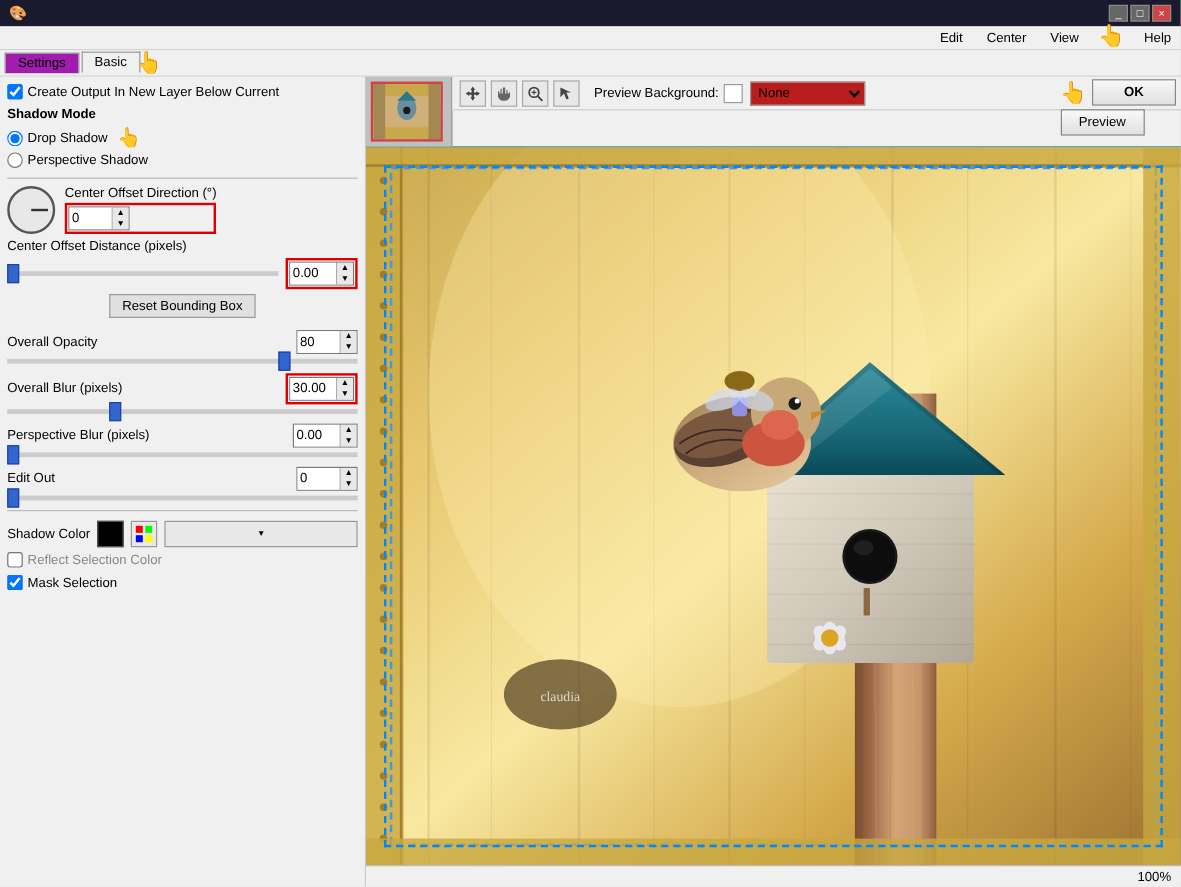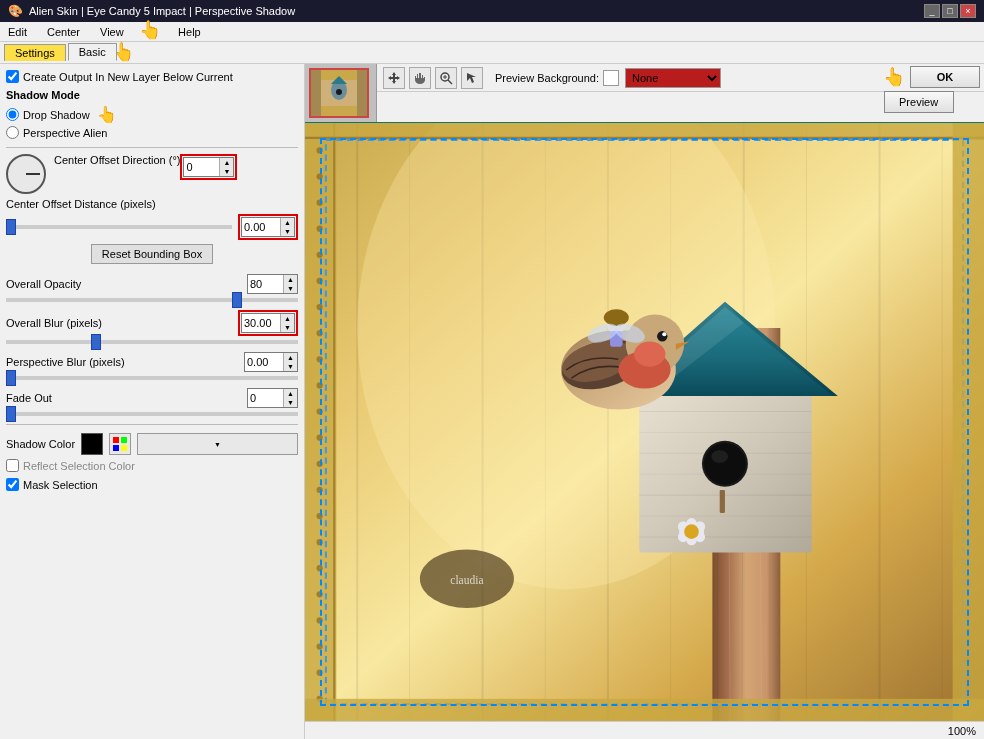--- a/index.html
+++ b/index.html
@@ -26,38 +26,39 @@
 
     
     .menu-bar {
       background: #f0f0f0;
       border-bottom: 1px solid #ccc;
       display: flex;
       padding: 2px 4px;
       gap: 12px;
       height: 20px;
       align-items: center;
+      justify-content: flex-end;
     }
     .menu-item { cursor: pointer; padding: 1px 4px; font-size: 11px; }
 
     
     .tabs-bar {
       background: #f0f0f0;
       display: flex;
       padding: 2px 4px;
       gap: 2px;
       border-bottom: 1px solid #ccc;
       height: 22px;
       align-items: flex-end;
     }
     .tab {
       padding: 2px 10px;
       border: 1px solid #999;
       border-bottom: none;
-      background: #fde047;
+      background: #a21caf;
       cursor: pointer;
       font-size: 11px;
     }
     .tab.active {
       background: #f0f0f0;
       font-weight: normal;
       border-bottom: 1px solid #f0f0f0;
       position: relative;
       z-index: 1;
     }
@@ -119,21 +120,21 @@
     .angle-line {
       width: 14px;
       height: 2px;
       background: #333;
       position: absolute;
       transform-origin: left center;
       left: 50%;
       top: 50%;
       transform: translateY(-50%);
     }
-    .angle-field-group { display: flex; }
+    .angle-field-group { display: flex; flex-direction: column; }
     .angle-field-label { font-size: 11px; margin-bottom: 2px; }
     .spin-box {
       display: flex;
       align-items: stretch;
       border: 1px solid #7a7a7a;
       background: white;
       height: 20px;
     }
     .spin-input {
       border: none;
@@ -348,21 +349,20 @@
     ::-webkit-scrollbar { width: 8px; }
     ::-webkit-scrollbar-track { background: #e8e8e8; }
     ::-webkit-scrollbar-thumb { background: #aaa; border-radius: 4px; }
   </style>
 </head>
 <body>
 
 <div class="title-bar">
   <div class="title-bar-left">
     <span style="font-size:12px;">🎨</span>
-    <span style="font-size:11px;">Alien Skin | Eye Candy 5 Impact | Perspective Shadow</span>
   </div>
   <div class="title-bar-controls">
     <button class="title-bar-btn">_</button>
     <button class="title-bar-btn">□</button>
     <button class="title-bar-btn" style="background:#c44;">×</button>
   </div>
 </div>
 
 <div class="menu-bar">
   <span class="menu-item">Edit</span>
@@ -389,21 +389,21 @@
 
     <div class="section-label">Shadow Mode</div>
     <div class="radio-group">
       <div class="radio-row">
         <input type="radio" name="shadowMode" id="dropShadow" checked="" style="">
         <label for="dropShadow">Drop Shadow</label>
         <span style="font-size:16px; color:#cc8800; margin-left:4px;">👆</span>
       </div>
       <div class="radio-row">
         <input type="radio" name="shadowMode" id="perspShadow" style="">
-        <label for="perspShadow">Perspective Alien</label>
+        <label for="perspShadow">Perspective Shadow</label>
       </div>
     </div>
 
     <hr class="divider-line">
 
     <div class="angle-section">
       <div class="angle-circle">
         <div class="angle-line" style="transform: translateY(-50%) rotate(0deg);"></div>
       </div>
       <div class="angle-field-group">
@@ -480,21 +480,21 @@
           <button class="spin-btn">▲</button>
           <button class="spin-btn">▼</button>
         </div>
       </div>
     </div>
     <div class="slider-row">
       <input type="range" class="slider" min="0" max="100" value="0" style="accent-color: rgb(51, 102, 204);">
     </div>
 
     <div class="field-row">
-      <span class="field-label">Fade Out</span>
+      <span class="field-label">Edit Out</span>
       <div class="spin-box">
         <input class="spin-input narrow" type="text" value="0" style="">
         <div class="spin-buttons">
           <button class="spin-btn">▲</button>
           <button class="spin-btn">▼</button>
         </div>
       </div>
     </div>
     <div class="slider-row">
       <input type="range" class="slider" min="0" max="100" value="0" style="accent-color: rgb(51, 102, 204);">

